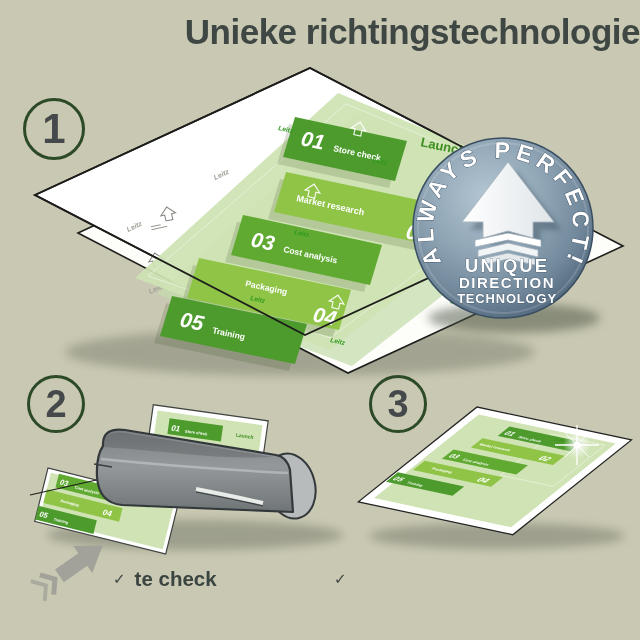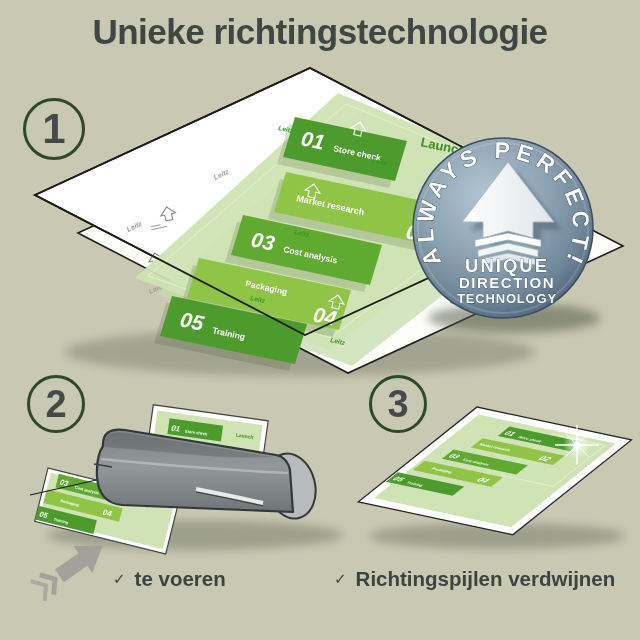--- a/index.html
+++ b/index.html
@@ -1,18 +1,18 @@
 <!DOCTYPE html>
 <html><head>
 <meta charset="utf-8">
 <style>
   html,body{margin:0;padding:0;}
   body{font-family:"Liberation Sans","DejaVu Sans",sans-serif;}
   .stage{position:relative;width:640px;height:640px;background:#c9c8b2;overflow:hidden;}
-  .page-title{position:absolute;left:0;right:0;top:12px;text-align:center;
+  .page-title{position:absolute;left:0;right:0;top:12px;text-align:right;
     font-size:35px;font-weight:700;letter-spacing:-0.5px;color:#3e4743;}
   .art{position:absolute;left:0;top:0;width:640px;height:640px;display:block;}
   .step{position:absolute;border:3px solid #2c4a26;border-radius:50%;
     display:flex;align-items:center;justify-content:center;
     font-weight:700;color:#45494b;background:transparent;}
   .step.s1{left:23px;top:98px;width:56px;height:56px;font-size:42px;}
   .step.s2{left:27px;top:375px;width:52px;height:52px;font-size:38px;}
   .step.s3{left:369px;top:375px;width:52px;height:52px;font-size:38px;}
   .caption{position:absolute;display:flex;gap:9px;font-weight:700;
     font-size:20.5px;line-height:25px;color:#3a4440;}
@@ -250,23 +250,22 @@
   <div class="step s2">
     <span>2</span>
   </div>
   <div class="step s3">
     <span>3</span>
   </div>
 
   <div class="caption cap2">
     <span class="check">✓</span>
     <span class="lines">
-      <span>te voeren</span>
+      <span>te check</span>
     </span>
   </div>
   <div class="caption cap3">
     <span class="check">✓</span>
     <span class="lines">
-      <span>Richtingspijlen verdwijnen</span>
     </span>
   </div>
 
 </div>
 
 </body></html>

